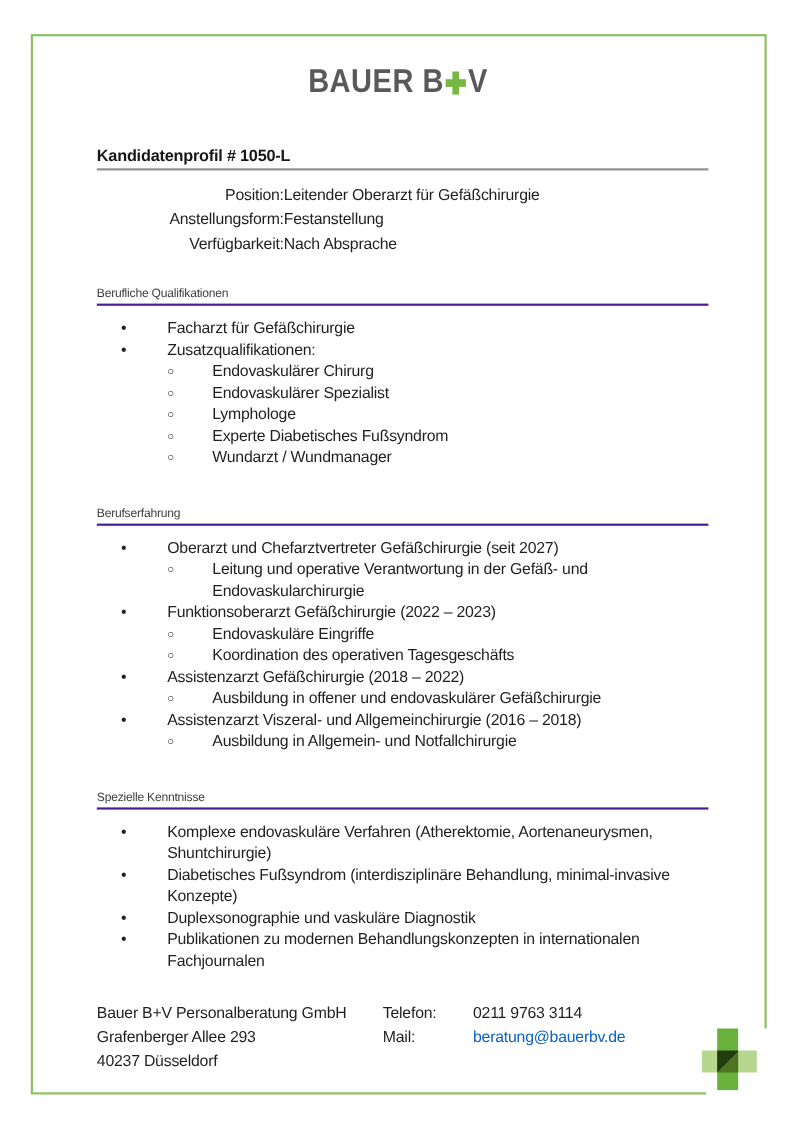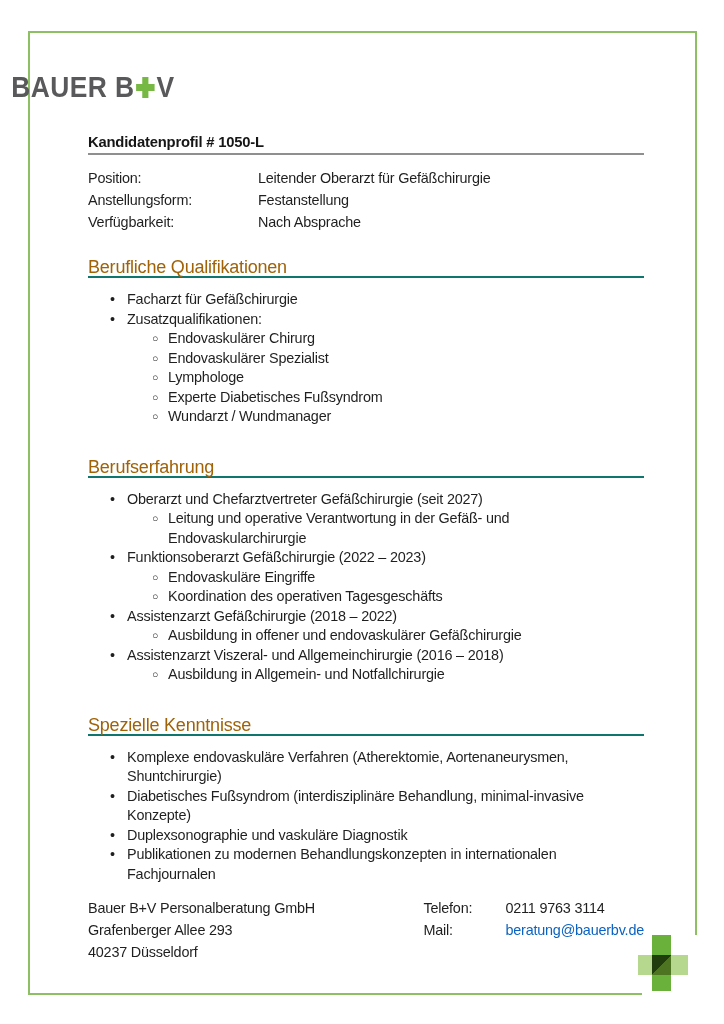--- a/index.html
+++ b/index.html
@@ -24,56 +24,56 @@
     background: #fff; z-index: 2;
   }
   
   .corner-plus { position: absolute; left: 638px; top: 935px; width: 50px; height: 56px; z-index: 3; }
   .cp-h { position: absolute; left: 0; top: 20px; width: 50px; height: 20px; background: #b5d78e; }
   .cp-v { position: absolute; left: 14px; top: 0; width: 19px; height: 56px; background: #69b13a; }
   .cp-o { position: absolute; left: 14px; top: 20px; width: 19px; height: 20px;
           background: linear-gradient(135deg, #213d0e 0%, #213d0e 50%, #4d7420 50%, #4d7420 100%); }
 
   
-  .logo { position: absolute; left: 0; right: 0; top: 56px; display: flex; z-index: 4; margin-top: 12px; }
+  .logo { position: absolute; left: 0; right: 0; top: 56px; display: flex; justify-content: center; z-index: 4; }
   .logo-inner {
     display: inline-flex; align-items: center;
     transform: scaleX(0.88); transform-origin: center;
   }
   .logo-txt { font-weight: bold; font-size: 30px; color: #59595b; letter-spacing: 0.5px; line-height: 38px; }
   .logo-plus { position: relative; width: 21px; height: 24px; margin: 0 2px; display: inline-block; }
   .lp-h { position: absolute; left: 0; right: 0; top: 9px; height: 7px; background: #76b843; }
   .lp-v { position: absolute; left: 7px; width: 7px; top: 2px; bottom: 1px; background: #76b843; }
 
   
   .content { position: absolute; left: 88px; top: 0; width: 556px; z-index: 4; }
 
   .doc-title {
     margin-top: 134px; font-weight: bold; font-size: 14.8px; line-height: 16px;
     padding-bottom: 3px; border-bottom: 2px solid #8f8f8f; color: #161616;
   }
   .meta { margin-top: 12px; }
   .meta-row { display: flex; line-height: 22px; }
-  .meta-label { width: 170px; flex: none; }
+  .meta-label { width: 170px; flex: none; text-align: right; }
 
   .sec {
-    font-size: 18px; line-height: 17px; color: #a16207;
-    border-bottom: 2px solid #0f766e; margin-top: 32px;
+    font-size: 11px; line-height: 17px; color: #404040;
+    border-bottom: 2px solid #4c1d95; margin-top: 32px;
   }
   .sec.first { margin-top: 26px; }
 
   .list { margin-top: 12px; }
   .li { display: flex; line-height: 19.5px; }
-  .li-text { white-space: pre-line; }
+  .li-text { white-space: pre-line; margin-left: 25px; }
   .l1 { padding-left: 22px; }
   .l1 .marker { width: 17px; flex: none; }
   .l2 { padding-left: 64px; }
   .l2 .marker { width: 16px; flex: none; font-size: 10.5px; }
 
-  .contact { display: flex; margin-top: 13px; justify-content: space-between; }
+  .contact { display: flex; margin-top: 26px; }
   .c-left { width: 260px; flex: none; }
   .c-left div { line-height: 22px; }
   .c-row { display: flex; line-height: 22px; }
   .c-label { width: 82px; flex: none; }
   .c-link { color: #0b63c1; cursor: pointer; }
 </style>
 </head>
 <body>
 
 <div class="page">

